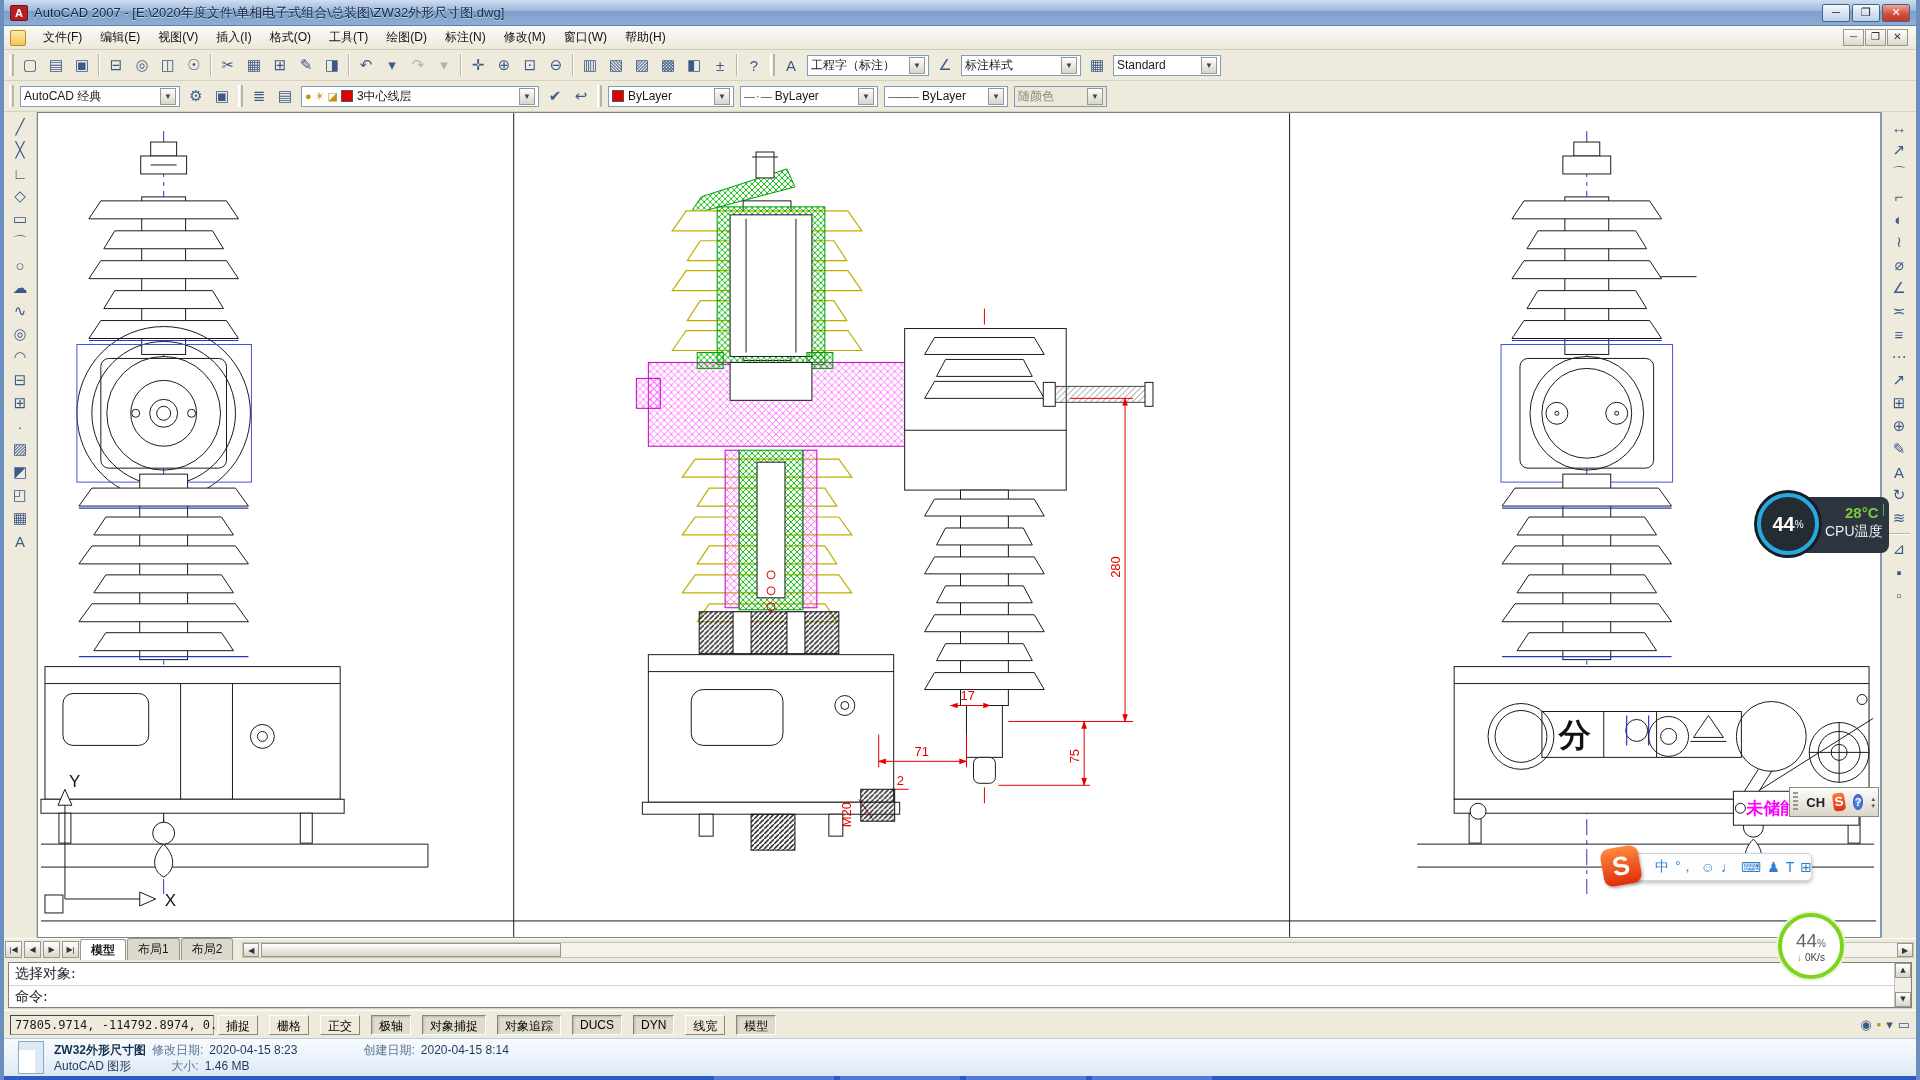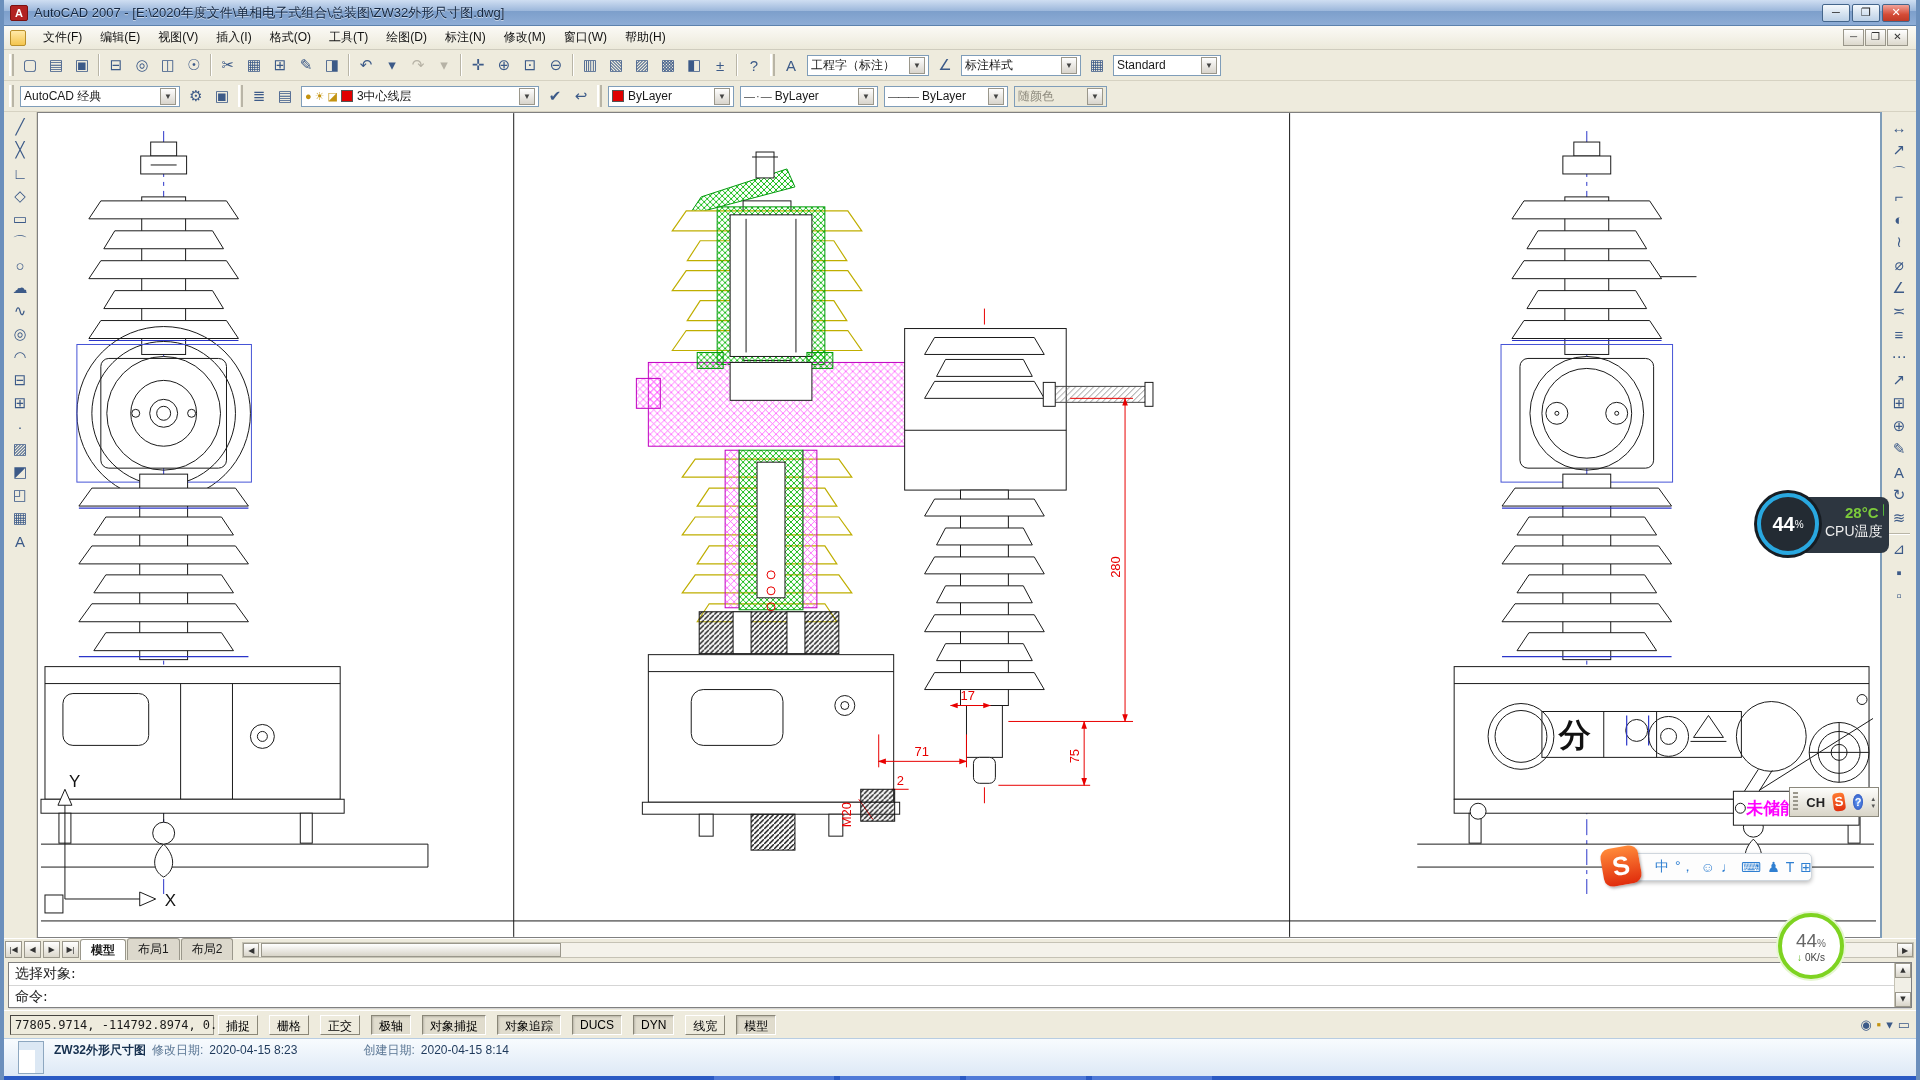--- a/index.html
+++ b/index.html
@@ -868,20 +868,25 @@
 
   <div class="filestrip">
     <div class="pageico"></div>
     <div class="fi-row fi-text">
       <span class="fi-name">ZW32外形尺寸图</span>
       <span class="fi-lab">修改日期:</span>
       <span>2020-04-15 8:23</span>
       <span class="fi-lab" style="margin-left:60px;">创建日期:</span>
       <span>2020-04-15 8:14</span>
     </div>
+    <div class="fi-row fi-text">
+      <span>AutoCAD 图形</span>
+      <span class="fi-lab" style="margin-left:34px;">大小:</span>
+      <span>1.46 MB</span>
+    </div>
   </div>
   <div class="taskbar">
       <i></i>
       <i></i>
       <i></i>
       <i></i>
     </div>
 </div>
 
 </body></html>

